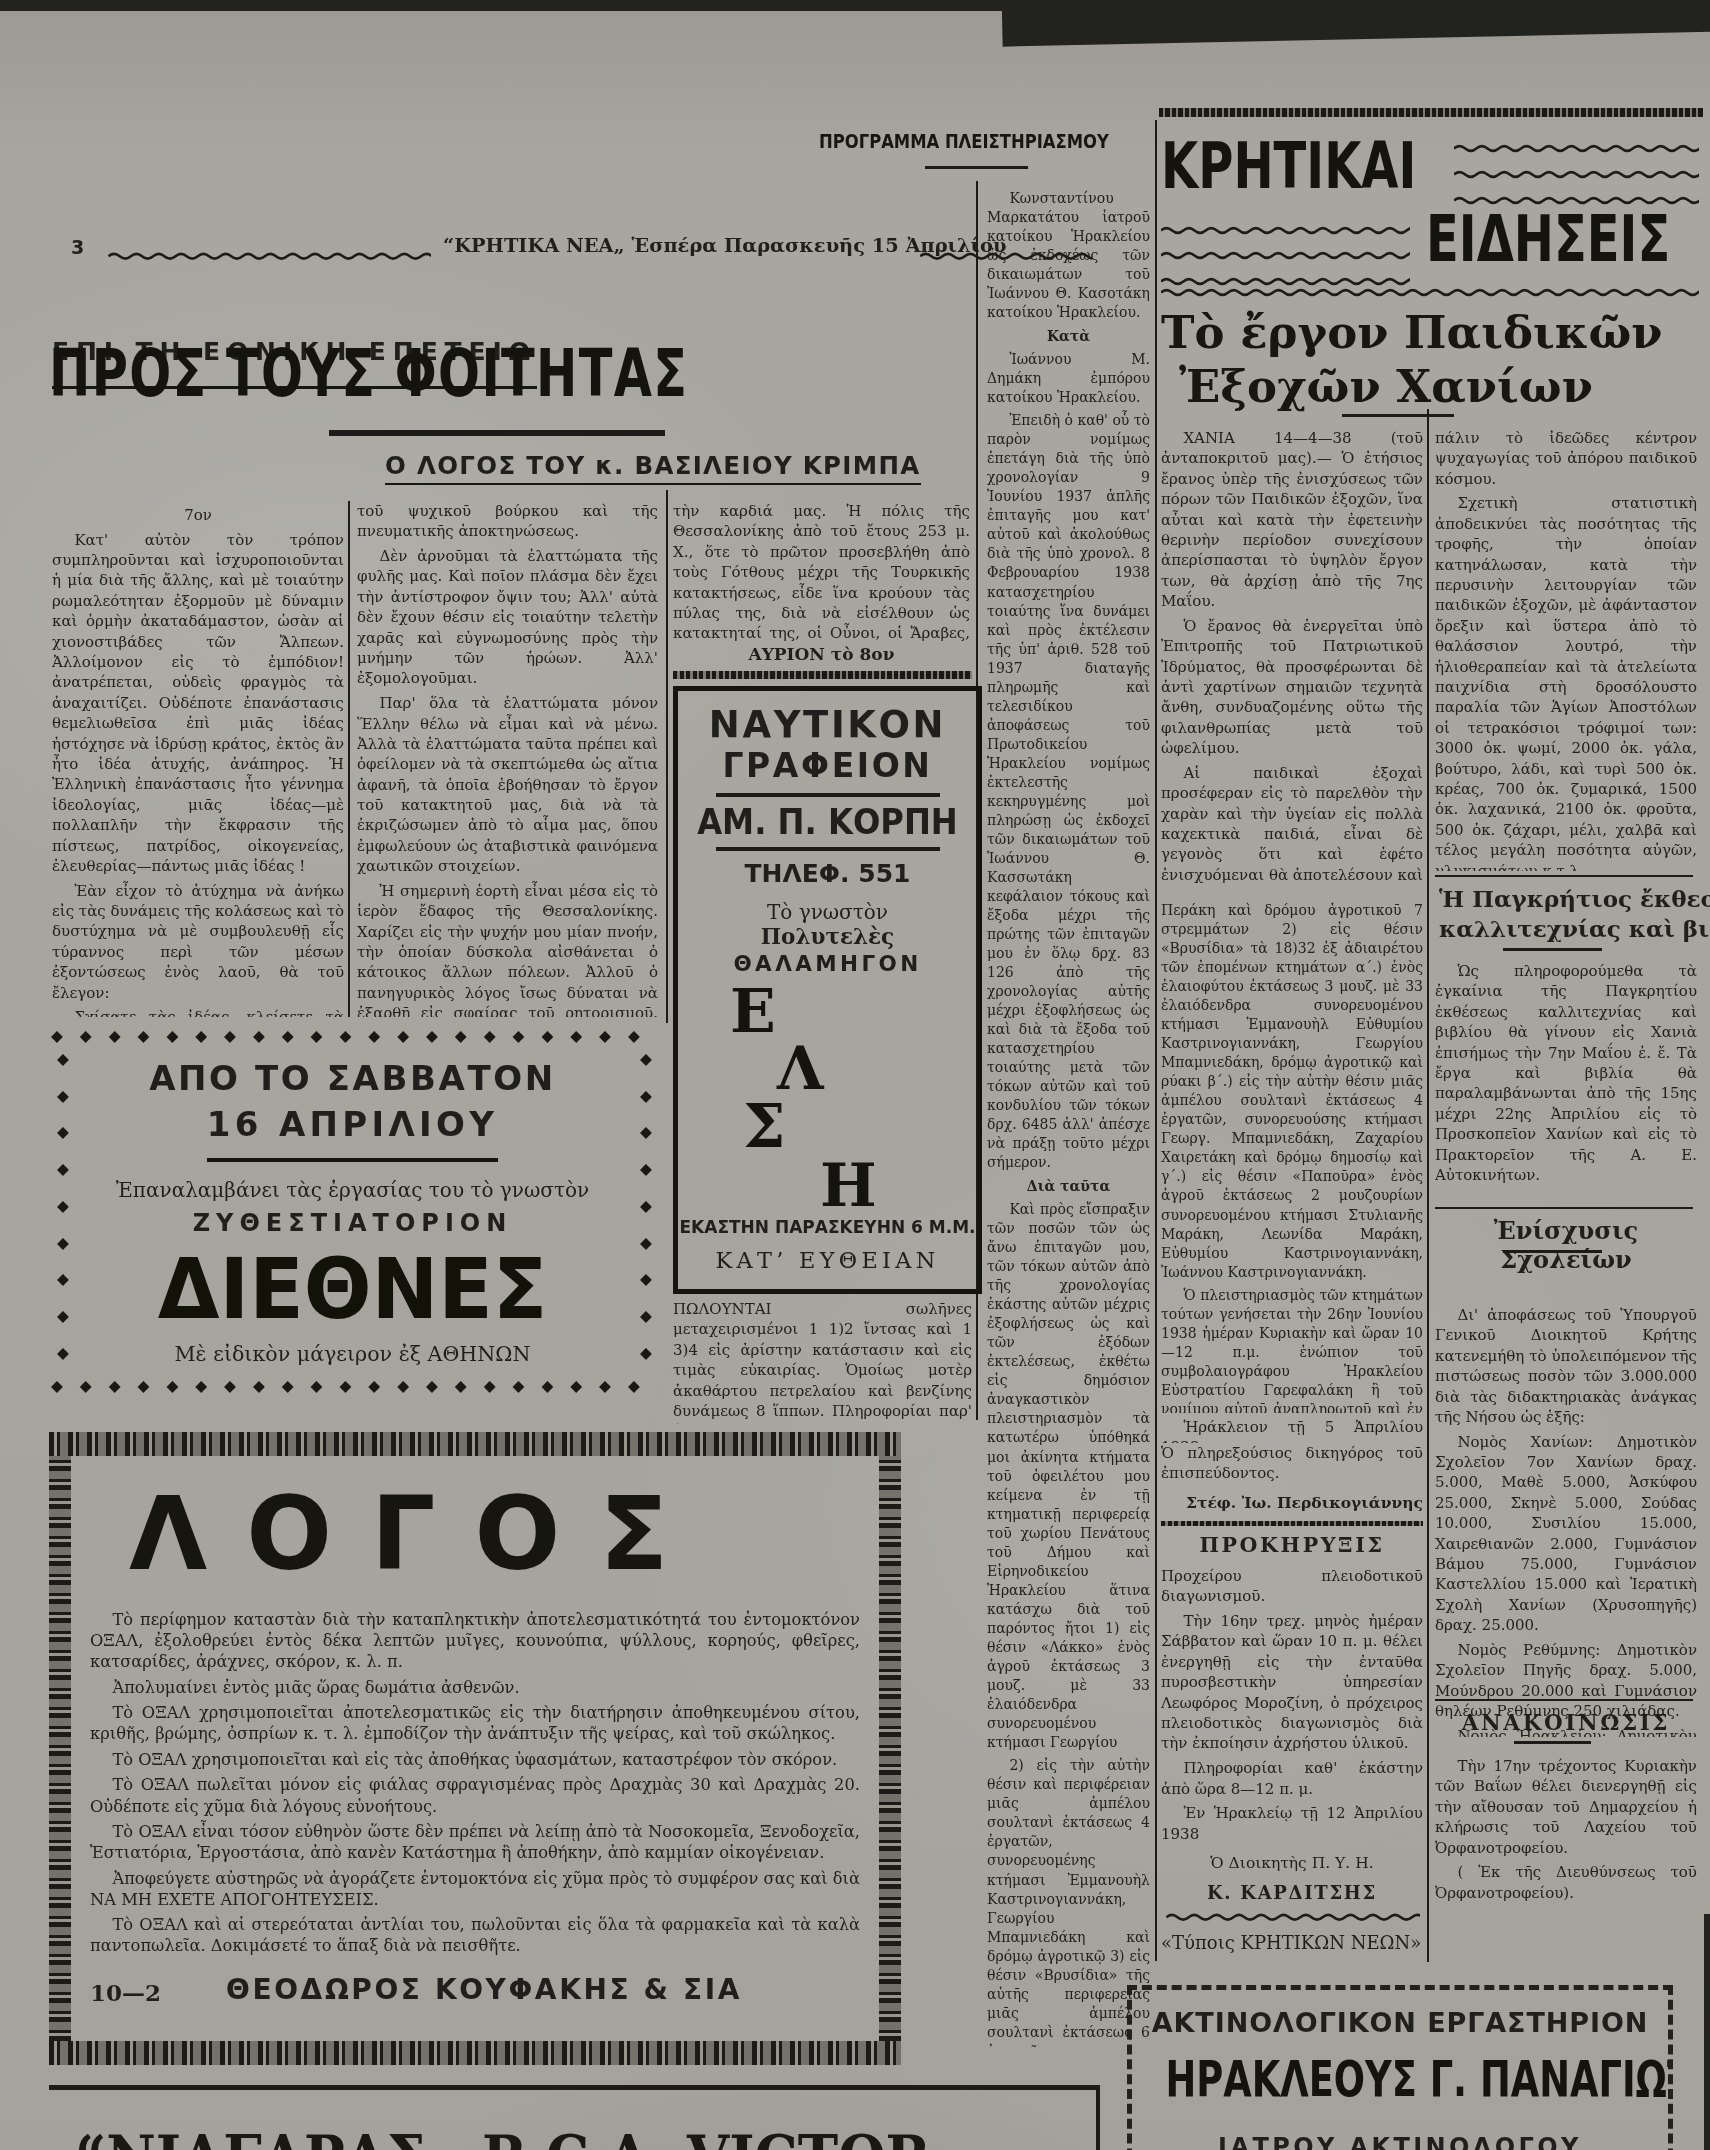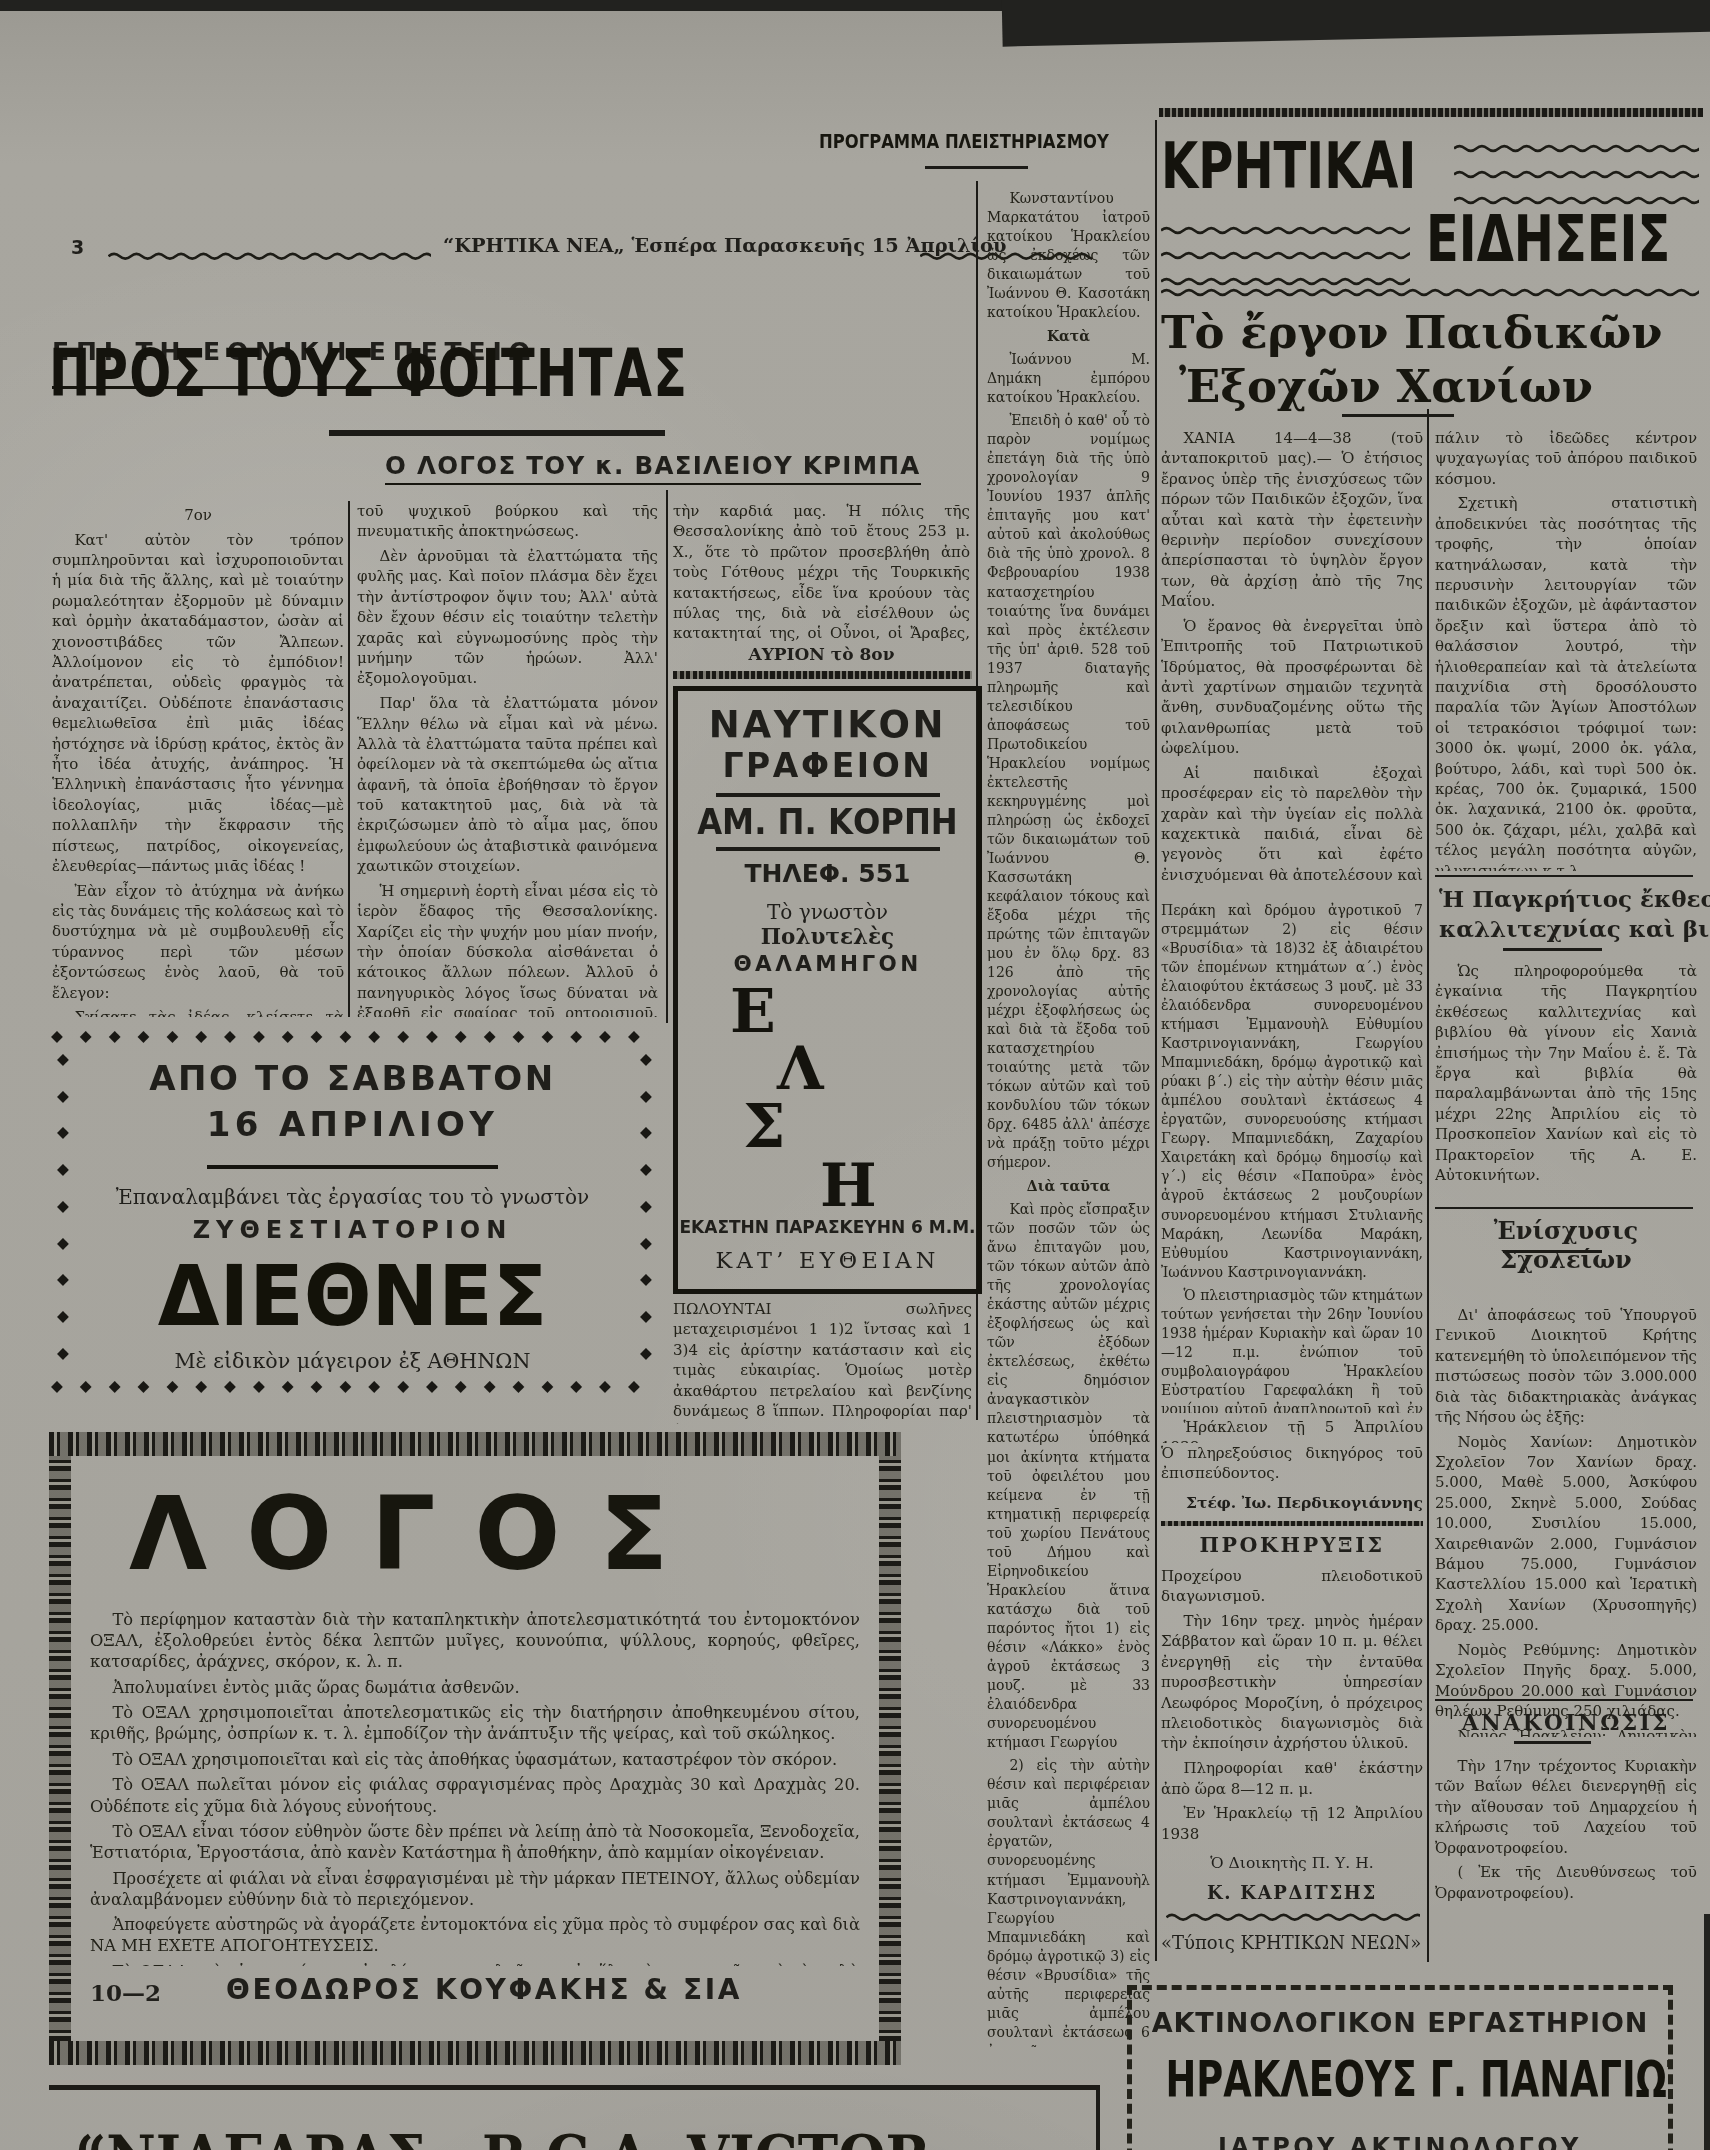--- a/index.html
+++ b/index.html
@@ -222,41 +222,40 @@
   <div class="abs textcol" style="left:673px;top:1299px;width:299px;height:125px;">
       <p style="text-indent:0;margin:0;">ΠΩΛΟΥΝΤΑΙ σωλῆνες μεταχειρισμένοι 1 1)2 ἴντσας καὶ 1 3)4 εἰς ἀρίστην κατάστασιν καὶ εἰς τιμὰς εὐκαιρίας. Ὁμοίως μοτὲρ ἀκαθάρτου πετρελαίου καὶ βενζίνης δυνάμεως 8 ἵππων. Πληροφορίαι παρ' ἡμῖν.</p>
     </div>
 
   <div class="abs diamond-strip" style="left:51px;top:1029px;width:602px;height:19px;">◆ ◆ ◆ ◆ ◆ ◆ ◆ ◆ ◆ ◆ ◆ ◆ ◆ ◆ ◆ ◆ ◆ ◆ ◆ ◆ ◆ ◆ ◆ ◆ ◆ ◆ ◆ ◆ ◆ ◆ ◆ ◆ ◆ ◆ ◆ ◆ ◆ ◆ ◆ ◆ ◆ ◆ ◆ ◆ ◆ ◆ ◆ ◆ ◆ ◆ ◆ ◆ ◆ ◆ ◆ ◆ ◆ ◆ ◆ ◆ </div>
   <div class="abs diamond-strip diamond-v" style="left:51px;top:1050px;width:19px;height:331px;">◆ ◆ ◆ ◆ ◆ ◆ ◆ ◆ ◆ ◆ ◆ ◆ ◆ ◆ ◆ ◆ ◆ ◆ ◆ ◆ ◆ ◆ ◆ ◆ ◆ ◆ ◆ ◆ ◆ ◆ ◆ ◆ ◆ ◆ ◆ ◆ ◆ ◆ ◆ ◆ ◆ ◆ ◆ ◆ ◆ ◆ ◆ ◆ ◆ ◆ ◆ ◆ ◆ ◆ ◆ ◆ ◆ ◆ ◆ ◆ </div>
   <div class="abs diamond-strip diamond-v" style="left:634px;top:1050px;width:19px;height:331px;">◆ ◆ ◆ ◆ ◆ ◆ ◆ ◆ ◆ ◆ ◆ ◆ ◆ ◆ ◆ ◆ ◆ ◆ ◆ ◆ ◆ ◆ ◆ ◆ ◆ ◆ ◆ ◆ ◆ ◆ ◆ ◆ ◆ ◆ ◆ ◆ ◆ ◆ ◆ ◆ ◆ ◆ ◆ ◆ ◆ ◆ ◆ ◆ ◆ ◆ ◆ ◆ ◆ ◆ ◆ ◆ ◆ ◆ ◆ ◆ </div>
   <div class="abs diamond-strip" style="left:51px;top:1379px;width:602px;height:19px;">◆ ◆ ◆ ◆ ◆ ◆ ◆ ◆ ◆ ◆ ◆ ◆ ◆ ◆ ◆ ◆ ◆ ◆ ◆ ◆ ◆ ◆ ◆ ◆ ◆ ◆ ◆ ◆ ◆ ◆ ◆ ◆ ◆ ◆ ◆ ◆ ◆ ◆ ◆ ◆ ◆ ◆ ◆ ◆ ◆ ◆ ◆ ◆ ◆ ◆ ◆ ◆ ◆ ◆ ◆ ◆ ◆ ◆ ◆ ◆ </div>
   <div class="abs centered" style="left:86px;top:1058px;width:533px;height:318px;overflow:hidden;">
     <div class="sans bold" style="font-size:34px;letter-spacing:2.6px;">ΑΠΟ ΤΟ ΣΑΒΒΑΤΟΝ</div>
-    <div class="sans bold" style="font-size:34px;letter-spacing:4.3px;margin-top:6px;border-bottom:4.3px solid #15140e;display:inline-block;padding-bottom:21px;">16 ΑΠΡΙΛΙΟΥ</div>
+    <div class="sans bold" style="font-size:34px;letter-spacing:4.3px;margin-top:6px;border-bottom:4.3px solid #15140e;display:inline-block;padding-bottom:14px;">16 ΑΠΡΙΛΙΟΥ</div>
     <div style="font-size:20px;margin-top:15.5px;font-weight:normal;">Ἐπαναλαμβάνει τὰς ἐργασίας του τὸ γνωστὸν</div>
     <div class="sans bold" style="font-size:24px;letter-spacing:6px;margin-top:7.7px;">ΖΥΘΕΣΤΙΑΤΟΡΙΟΝ</div>
     <div class="sans bold cx" style="font-size:84px;transform:scaleX(.95);transform-origin:center;color:#131209;margin-top:2.6px;">ΔΙΕΘΝΕΣ</div>
     <div style="font-size:20.6px;margin-top:4.3px;">Μὲ εἰδικὸν μάγειρον ἐξ ΑΘΗΝΩΝ</div>
     
   </div>
 
   <div class="abs oxal-border" style="left:49px;top:1432px;width:852px;height:24px;"></div>
   <div class="abs oxal-border-v" style="left:49px;top:1456px;width:22.4px;height:585px;"></div>
   <div class="abs oxal-border-v" style="left:879px;top:1456px;width:22.4px;height:585px;"></div>
   <div class="abs oxal-border" style="left:49px;top:2041px;width:852px;height:24px;"></div>
   <div class="abs sans bold" style="left:129px;top:1475px;font-size:101px;letter-spacing:39px;color:#17160e;">ΛΟΓΟΣ</div>
   <div class="abs textcol" style="left:90px;top:1609px;width:770px;height:357px;font-size:16.3px;line-height:1.3;">
       <p>Τὸ περίφημον καταστὰν διὰ τὴν καταπληκτικὴν ἀποτελεσματικότητά του ἐντομοκτόνον ΟΞΑΛ, ἐξολοθρεύει ἐντὸς δέκα λεπτῶν μυῖγες, κουνούπια, ψύλλους, κορηούς, φθεῖρες, κατσαρίδες, ἀράχνες, σκόρον, κ. λ. π.</p>
       <p>Ἀπολυμαίνει ἐντὸς μιᾶς ὥρας δωμάτια ἀσθενῶν.</p>
       <p>Τὸ ΟΞΑΛ χρησιμοποιεῖται ἀποτελεσματικῶς εἰς τὴν διατήρησιν ἀποθηκευμένου σίτου, κριθῆς, βρώμης, ὀσπρίων κ. τ. λ. ἐμποδίζον τὴν ἀνάπτυξιν τῆς ψείρας, καὶ τοῦ σκώληκος.</p>
       <p>Τὸ ΟΞΑΛ χρησιμοποιεῖται καὶ εἰς τὰς ἀποθήκας ὑφασμάτων, καταστρέφον τὸν σκόρον.</p>
       <p>Τὸ ΟΞΑΛ πωλεῖται μόνον εἰς φιάλας σφραγισμένας πρὸς Δραχμὰς 30 καὶ Δραχμὰς 20. Οὐδέποτε εἰς χῦμα διὰ λόγους εὐνοήτους.</p>
       <p>Τὸ ΟΞΑΛ εἶναι τόσον εὐθηνὸν ὥστε δὲν πρέπει νὰ λείπῃ ἀπὸ τὰ Νοσοκομεῖα, Ξενοδοχεῖα, Ἑστιατόρια, Ἐργοστάσια, ἀπὸ κανὲν Κατάστημα ἢ ἀποθήκην, ἀπὸ καμμίαν οἰκογένειαν.</p>
-      <p>Προσέχετε αἱ φιάλαι νὰ εἶναι ἐσφραγισμέναι μὲ τὴν μάρκαν ΠΕΤΕΙΝΟΥ, ἄλλως οὐδεμίαν ἀναλαμβάνομεν εὐθύνην διὰ τὸ περιεχόμενον.</p>
       <p>Ἀποφεύγετε αὐστηρῶς νὰ ἀγοράζετε ἐντομοκτόνα εἰς χῦμα πρὸς τὸ συμφέρον σας καὶ διὰ ΝΑ ΜΗ ΕΧΕΤΕ ΑΠΟΓΟΗΤΕΥΣΕΙΣ.</p>
       <p>Τὸ ΟΞΑΛ καὶ αἱ στερεόταται ἀντλίαι του, πωλοῦνται εἰς ὅλα τὰ φαρμακεῖα καὶ τὰ καλὰ παντοπωλεῖα. Δοκιμάσετέ το ἅπαξ διὰ νὰ πεισθῆτε.</p>
     </div>
   <div class="abs bold" style="left:90px;top:1979px;font-size:23px;">10—2</div>
   <div class="abs sans bold centered" style="left:172px;top:1973px;width:624px;font-size:28px;letter-spacing:2.6px;">ΘΕΟΔΩΡΟΣ ΚΟΥΦΑΚΗΣ &amp; ΣΙΑ</div>
 
   <div class="abs rule" style="left:49px;top:2085px;width:1050px;height:5.2px;"></div>
   <div class="abs rule" style="left:1096px;top:2085px;width:4.3px;height:645px;"></div>
   <div class="abs bold cx" style="left:75px;top:2123px;font-size:59px;white-space:nowrap;transform:scaleX(.92);color:#1a1810;">“ΝΙΑΓΑΡΑΣ,, R.C.A. VICTOR</div>
 

